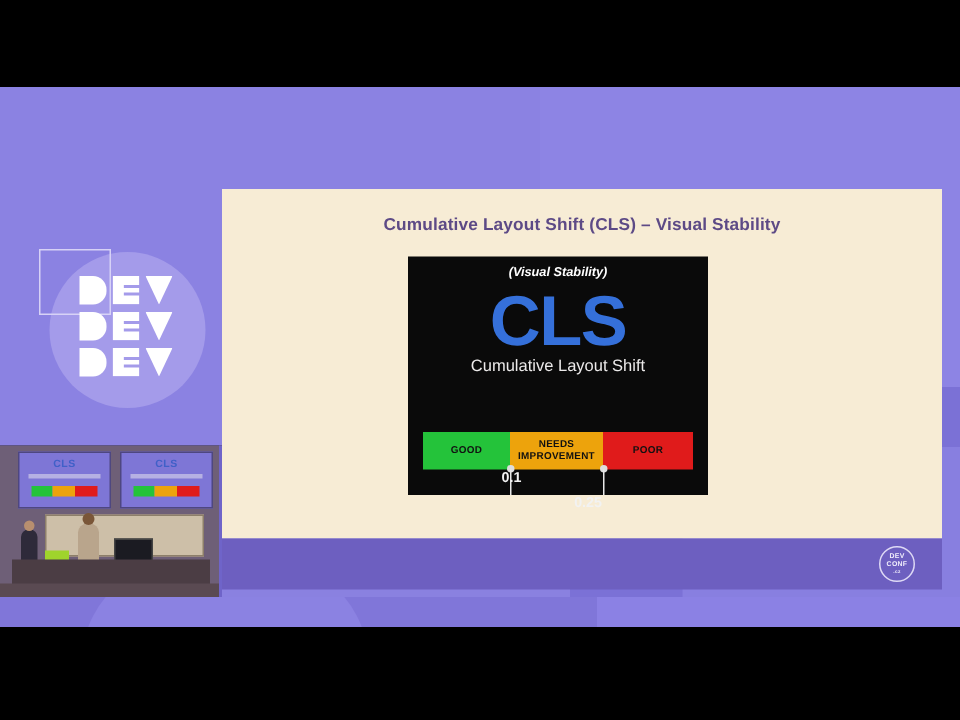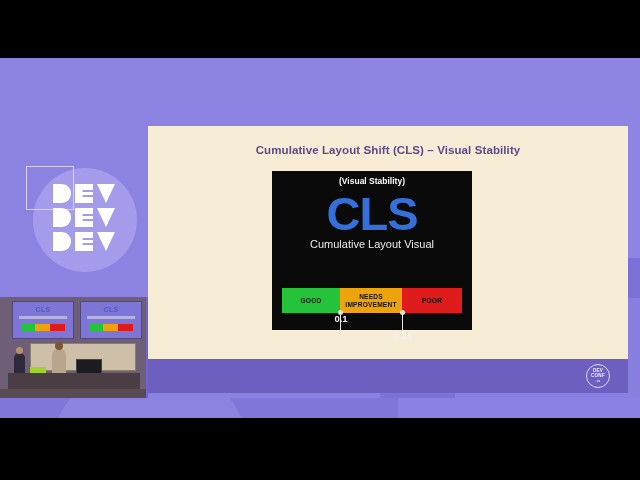--- a/index.html
+++ b/index.html
@@ -58,21 +58,21 @@
   .cam-lap { position:absolute; left:30px; top:70px; width:16px; height:8px; background:#9fd42c; }
   .cam-floor { position:absolute; left:0; bottom:0; width:100%; height:9px; background:#5a4a52; }
 
   
   .slide { position:absolute; left:148px; top:68px; width:480px; height:233px; background:#f7ecd5; }
   .slide-title { text-align:center; margin-top:18px; font-size:11.5px; font-weight:bold; color:#5d4a86;
                  letter-spacing:.1px; }
 
   
   .fig { position:absolute; left:272px; top:113px; width:200px; height:159px; background:#0a0a0a; }
-  .fig-sub { text-align:center; color:#fff; font-size:8.5px; font-weight:bold; margin-top:5px; }
+  .fig-sub { text-align:center; color:#fff; font-size:8.5px; font-style:italic; font-weight:bold; margin-top:5px; }
   .fig-cls { text-align:center; color:#3570da; font-size:47px; font-weight:bold; line-height:52px;
              letter-spacing:-1px; margin-top:2px; }
   .fig-name { text-align:center; color:#eceaea; font-size:11px; margin-top:-2px; }
 
   .fig-bar { position:absolute; left:10px; top:117px; width:180px; height:25px; display:flex; }
   .seg { display:flex; align-items:center; justify-content:center; text-align:center;
          font-size:6.6px; font-weight:bold; color:#111; line-height:7.5px; letter-spacing:.2px; }
   .seg.good { width:58px; }
   .seg.needs { width:62px; }
   .seg.poor { width:60px; }
@@ -169,41 +169,41 @@
       <div class="cam-floor"></div>
     </div>
 
     <div class="slide">
       <div class="slide-title">Cumulative Layout Shift (CLS) – Visual Stability</div>
     </div>
 
     <div class="fig">
       <div class="fig-sub">(Visual Stability)</div>
       <div class="fig-cls">CLS</div>
-      <div class="fig-name">Cumulative Layout Visual</div>
+      <div class="fig-name">Cumulative Layout Shift</div>
 
       <div class="fig-bar">
         <div class="seg good" style="background:#24c33a">
           <span>GOOD</span>
         </div>
         <div class="seg needs" style="background:#eda30c">
           <span><span>NEEDS</span><br><span>IMPROVEMENT</span></span>
         </div>
         <div class="seg poor" style="background:#e01b1b">
           <span>POOR</span>
         </div>
       </div>
 
       <div class="tick-dot" style="left:66px; top:139px;"></div>
       <div class="tick" style="left:68px; top:142px;"></div>
       <div class="tick-lbl" style="left:49px; top:142px; ">0.1</div>
 
       <div class="tick-dot" style="left:128px; top:139px;"></div>
       <div class="tick" style="left:130px; top:142px;"></div>
-      <div class="tick-lbl" style="left:111px; top:142px; padding-top:17px;">0.25</div>
+      <div class="tick-lbl" style="left:100px; top:142px; padding-top:17px;">0.25</div>
     </div>
 
     <div class="slide-foot">
       <div class="badge">
         <span>DEV</span>
         <span>CONF</span>
         <em>.cz</em>
       </div>
     </div>
 

